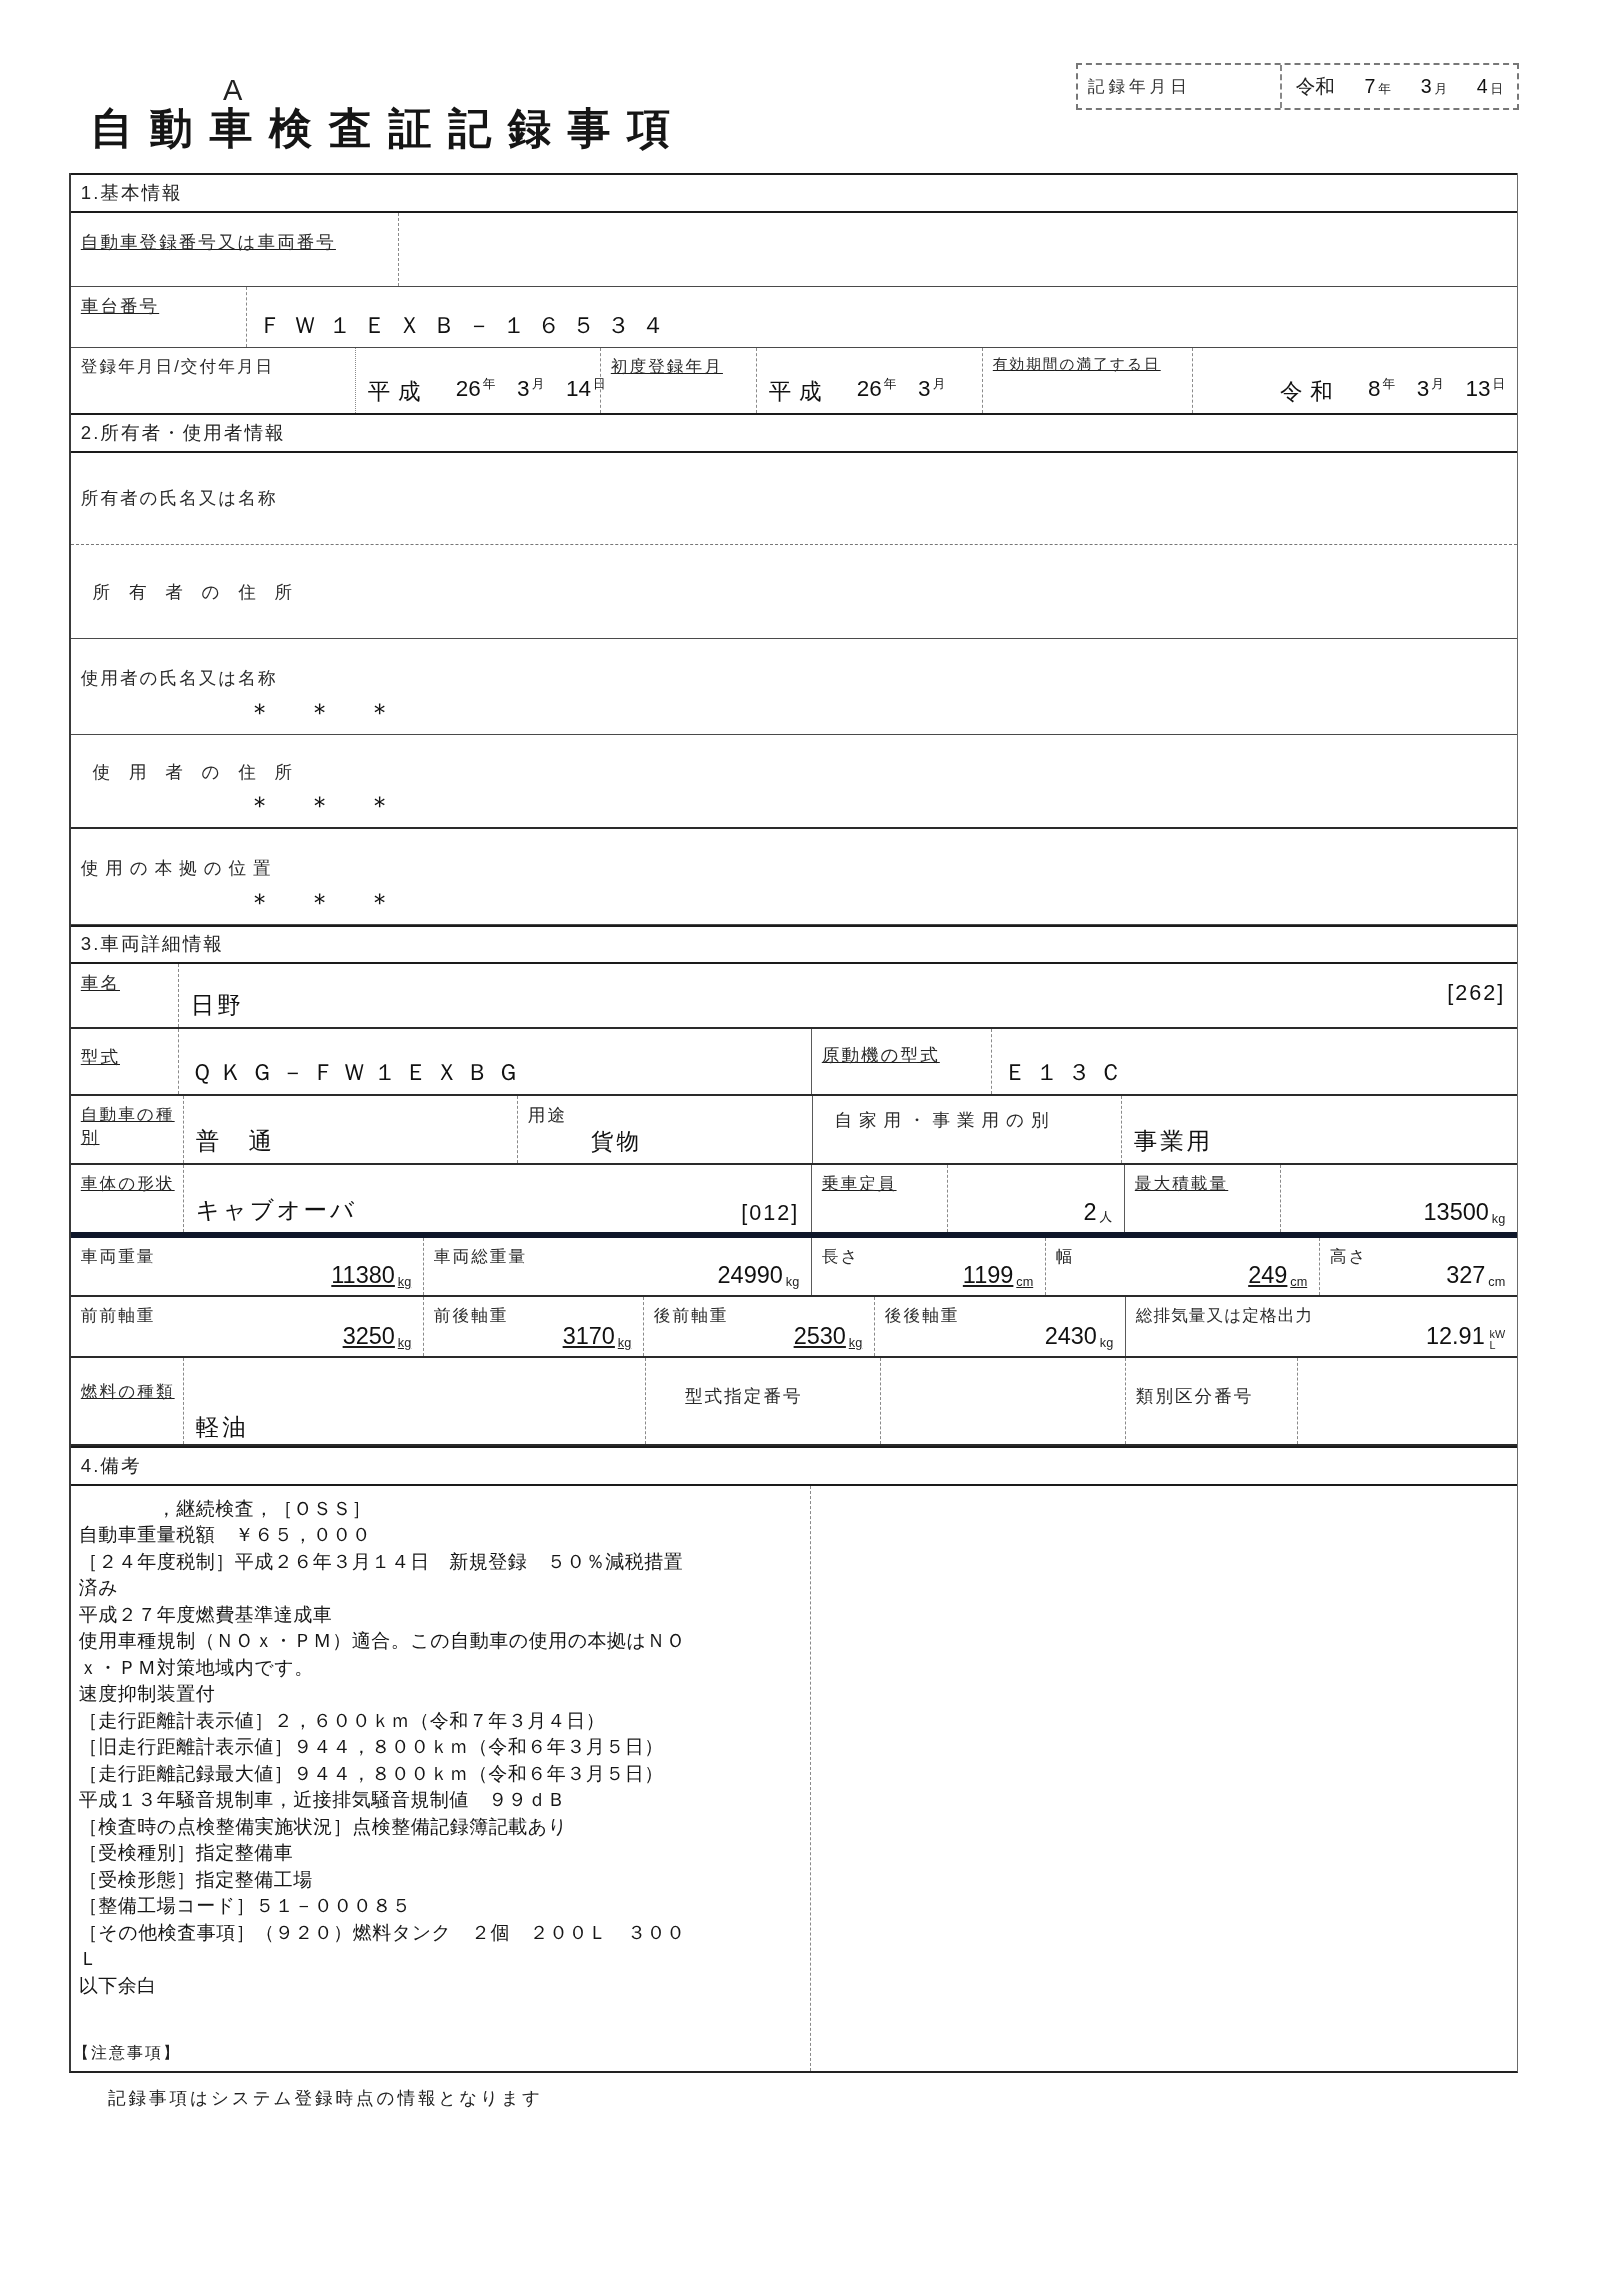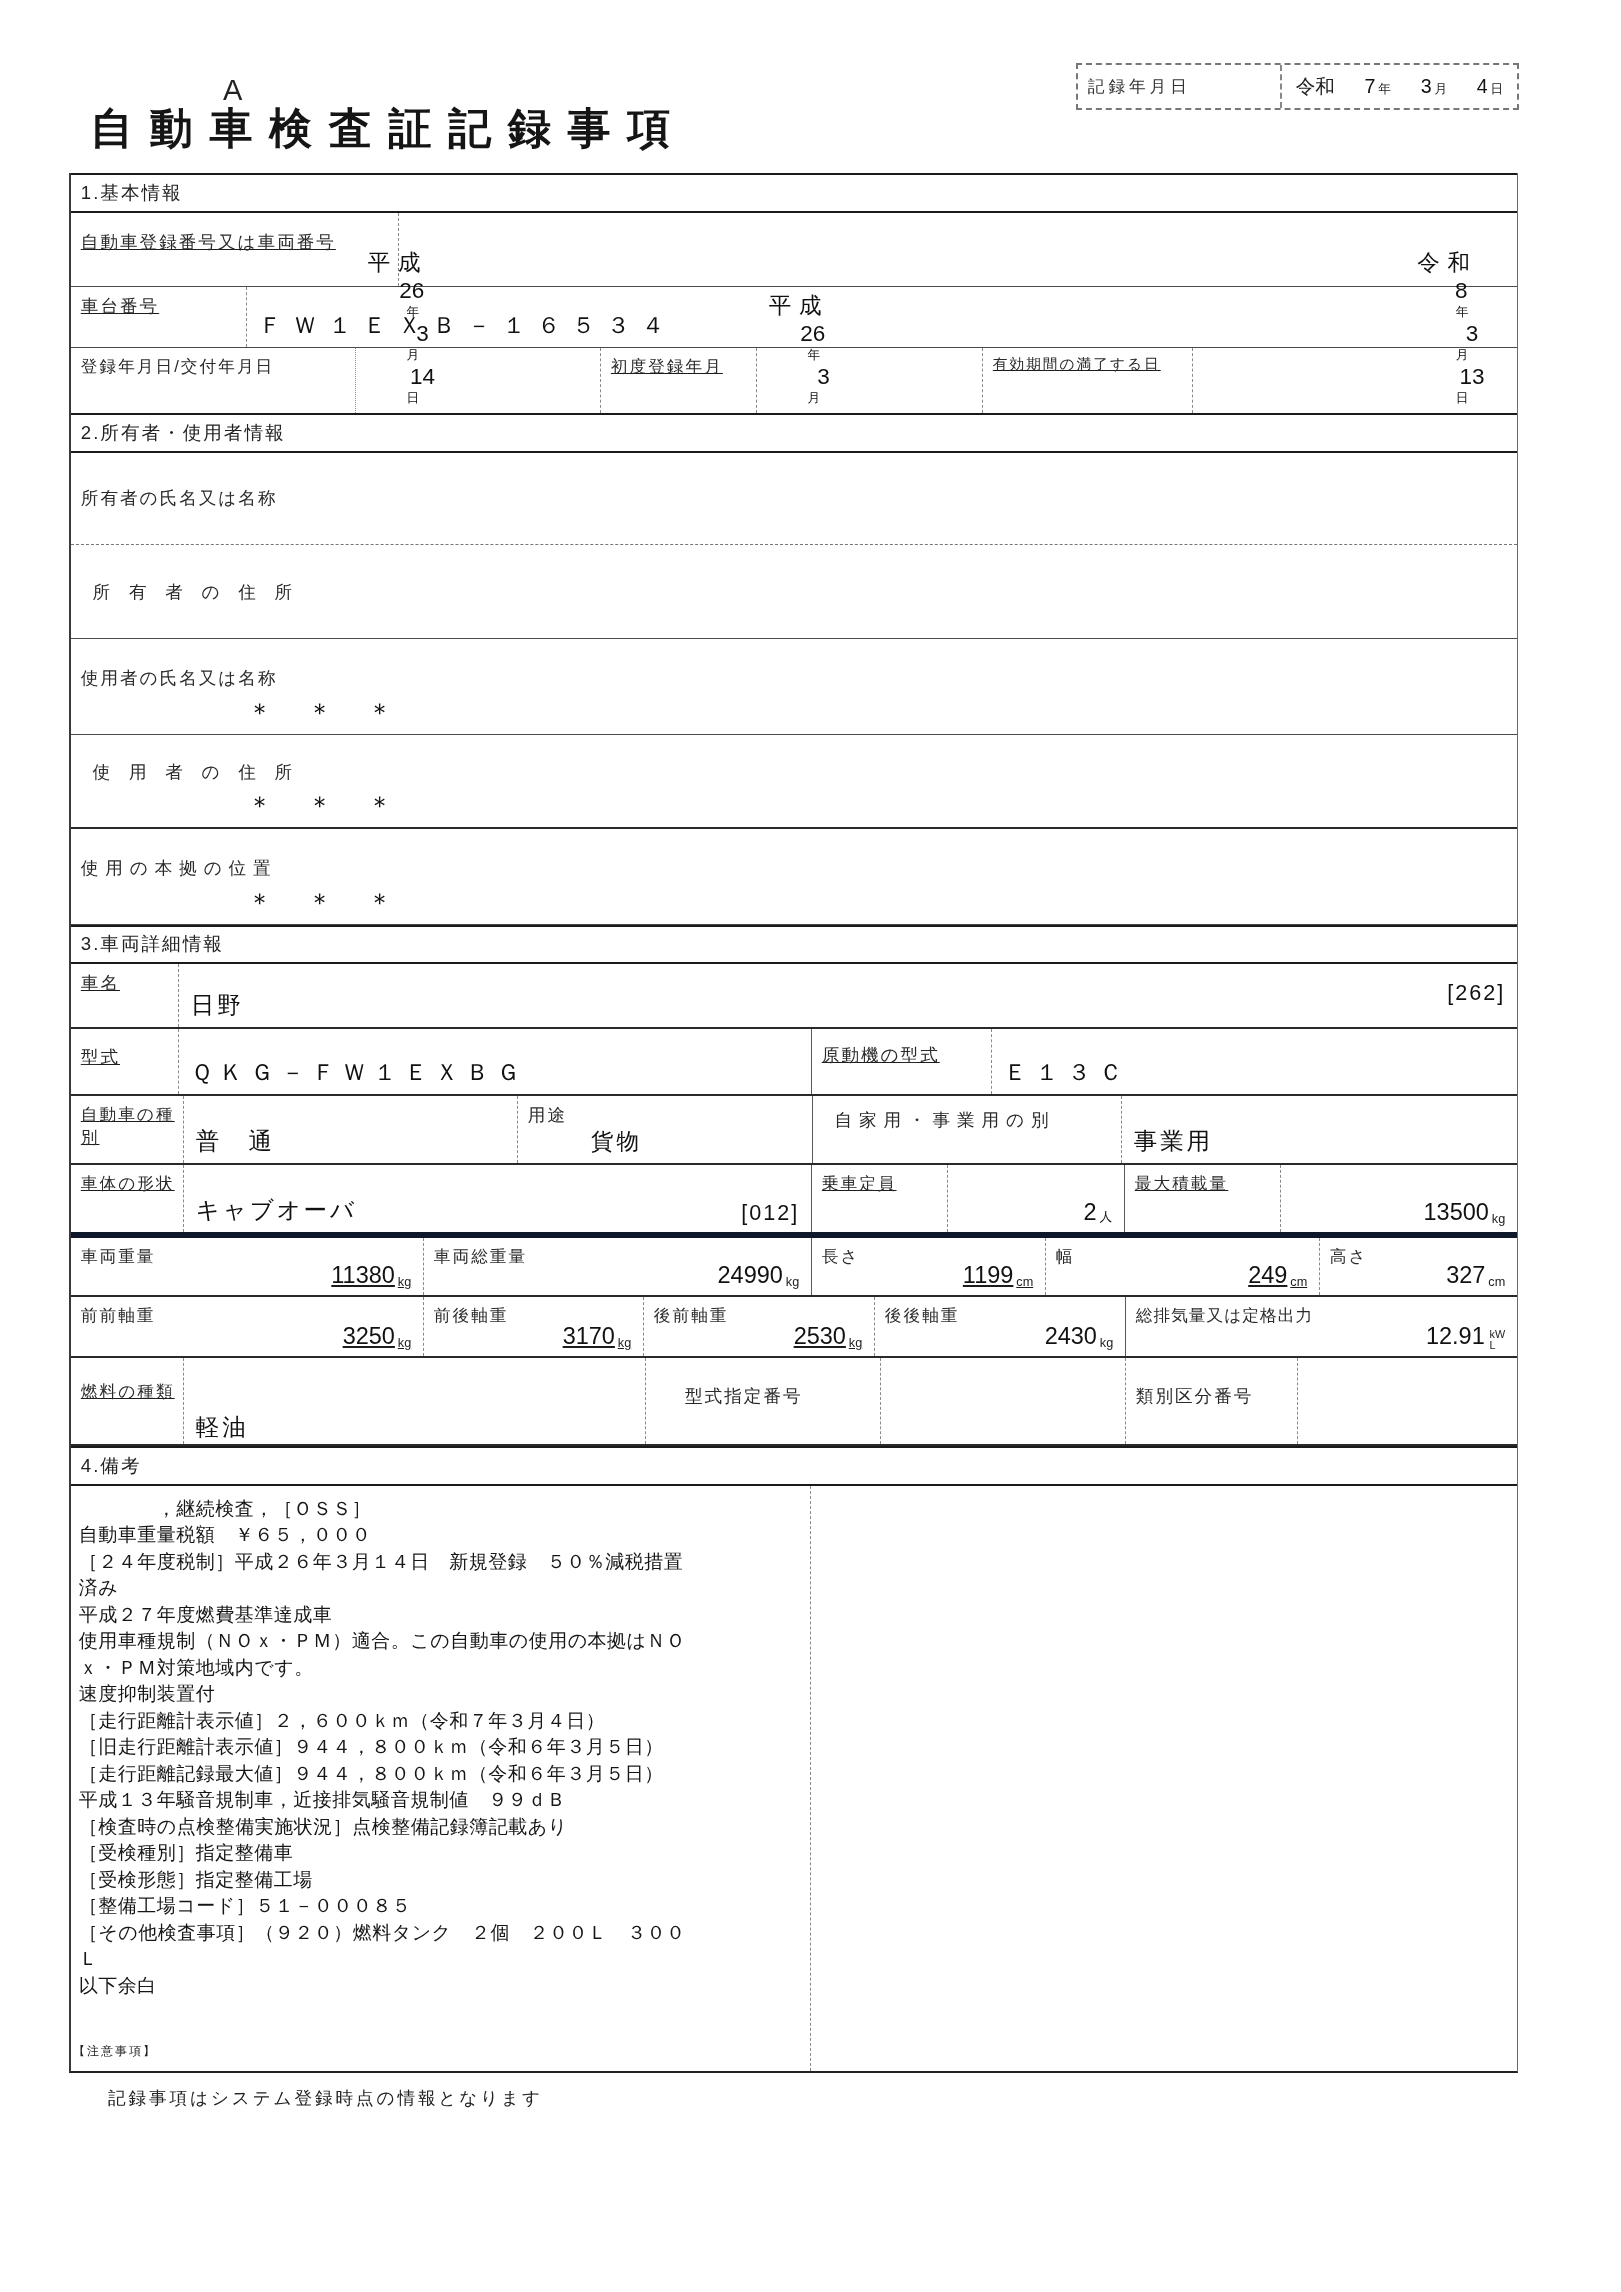--- a/index.html
+++ b/index.html
@@ -48,36 +48,36 @@
   .lab { font-size:17.6px; color:#2a2a2a; padding:6.9px 7.8px 0 9.8px; letter-spacing:2px; }
   .lab.sm { font-size:16.7px; }
   .lab.sp { letter-spacing:6.9px; }
   .valbox { display:flex; align-items:flex-end; padding:0 11.8px 5.9px 11.8px; }
   .valbox.right { justify-content:flex-end; }
   .big-val { font-size:23px; letter-spacing:11.8px; color:#111; white-space:nowrap; }
   .mid-val { font-size:23.5px; letter-spacing:2.9px; color:#111; white-space:nowrap; }
   .num { font-size:23.5px; color:#111; }
   .unit { font-size:12.7px; color:#222; margin-left:2.9px; }
   .unit-stack { display:inline-flex; flex-direction:column; font-size:10.8px; line-height:10.8px; margin-left:4.9px; color:#222;margin-top:36px; }
-  .dateline { display:flex; align-items:center; font-size:22.5px; color:#111; white-space:nowrap;flex-direction:column; }
+  .dateline { display:flex; align-items:flex-start; font-size:22.5px; color:#111; white-space:nowrap; }
   .dateline .era { margin-right:27.4px; letter-spacing:7.8px; }
   .dateline .dn { margin-left:21.6px; }
   .dateline .du { font-size:12.7px; margin-left:2px; }
   .stars { font-size:25.5px; letter-spacing:13.7px; color:#111; }
   .code-tag { font-size:21.6px; color:#111; letter-spacing:2px; }
   
   .remarks-row { display:flex; }
   .remarks-left {
     width:740px; border-right:1px dashed #8a8a8a;
     padding:9.8px 3.9px 9.8px 7.8px;
   }
   .remarks-right { flex:1; }
   .rline { font-size:19px; line-height:26.5px; color:#161616; white-space:pre-wrap; letter-spacing:0.5px; }
   
-  .notes-title { position:absolute; left:73px; top:2043px; font-size:12px; letter-spacing:2px; color:#222; }
+  .notes-title { position:absolute; left:73px; top:2043px; font-size:16px; letter-spacing:2px; color:#222; }
   .notes-body  { position:absolute; left:108px; top:2086px; font-size:17.6px; letter-spacing:2.9px; color:#222; }
 </style>
 </head>
 <body>
 
 <div class="page">
 
   <div class="page-letter">A</div>
   <div class="doc-title">自動車検査証記録事項</div>
 

